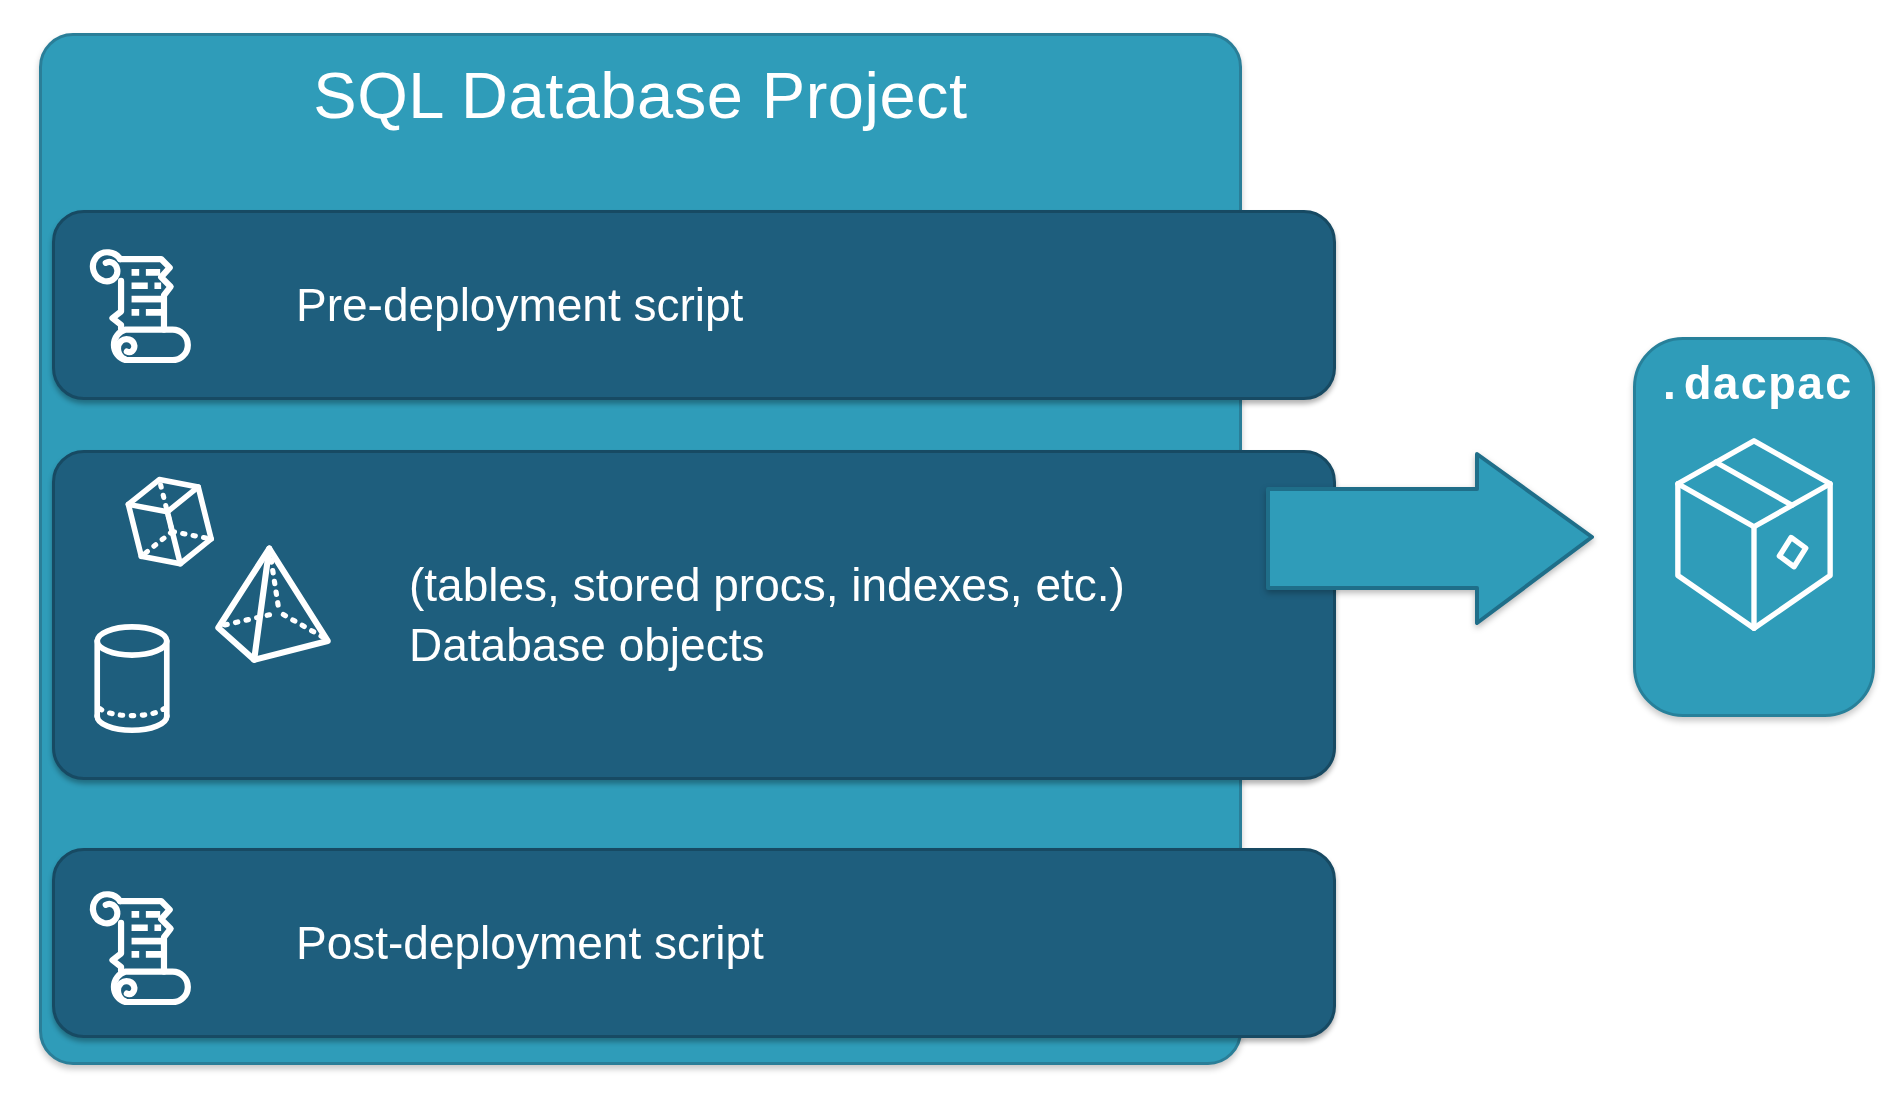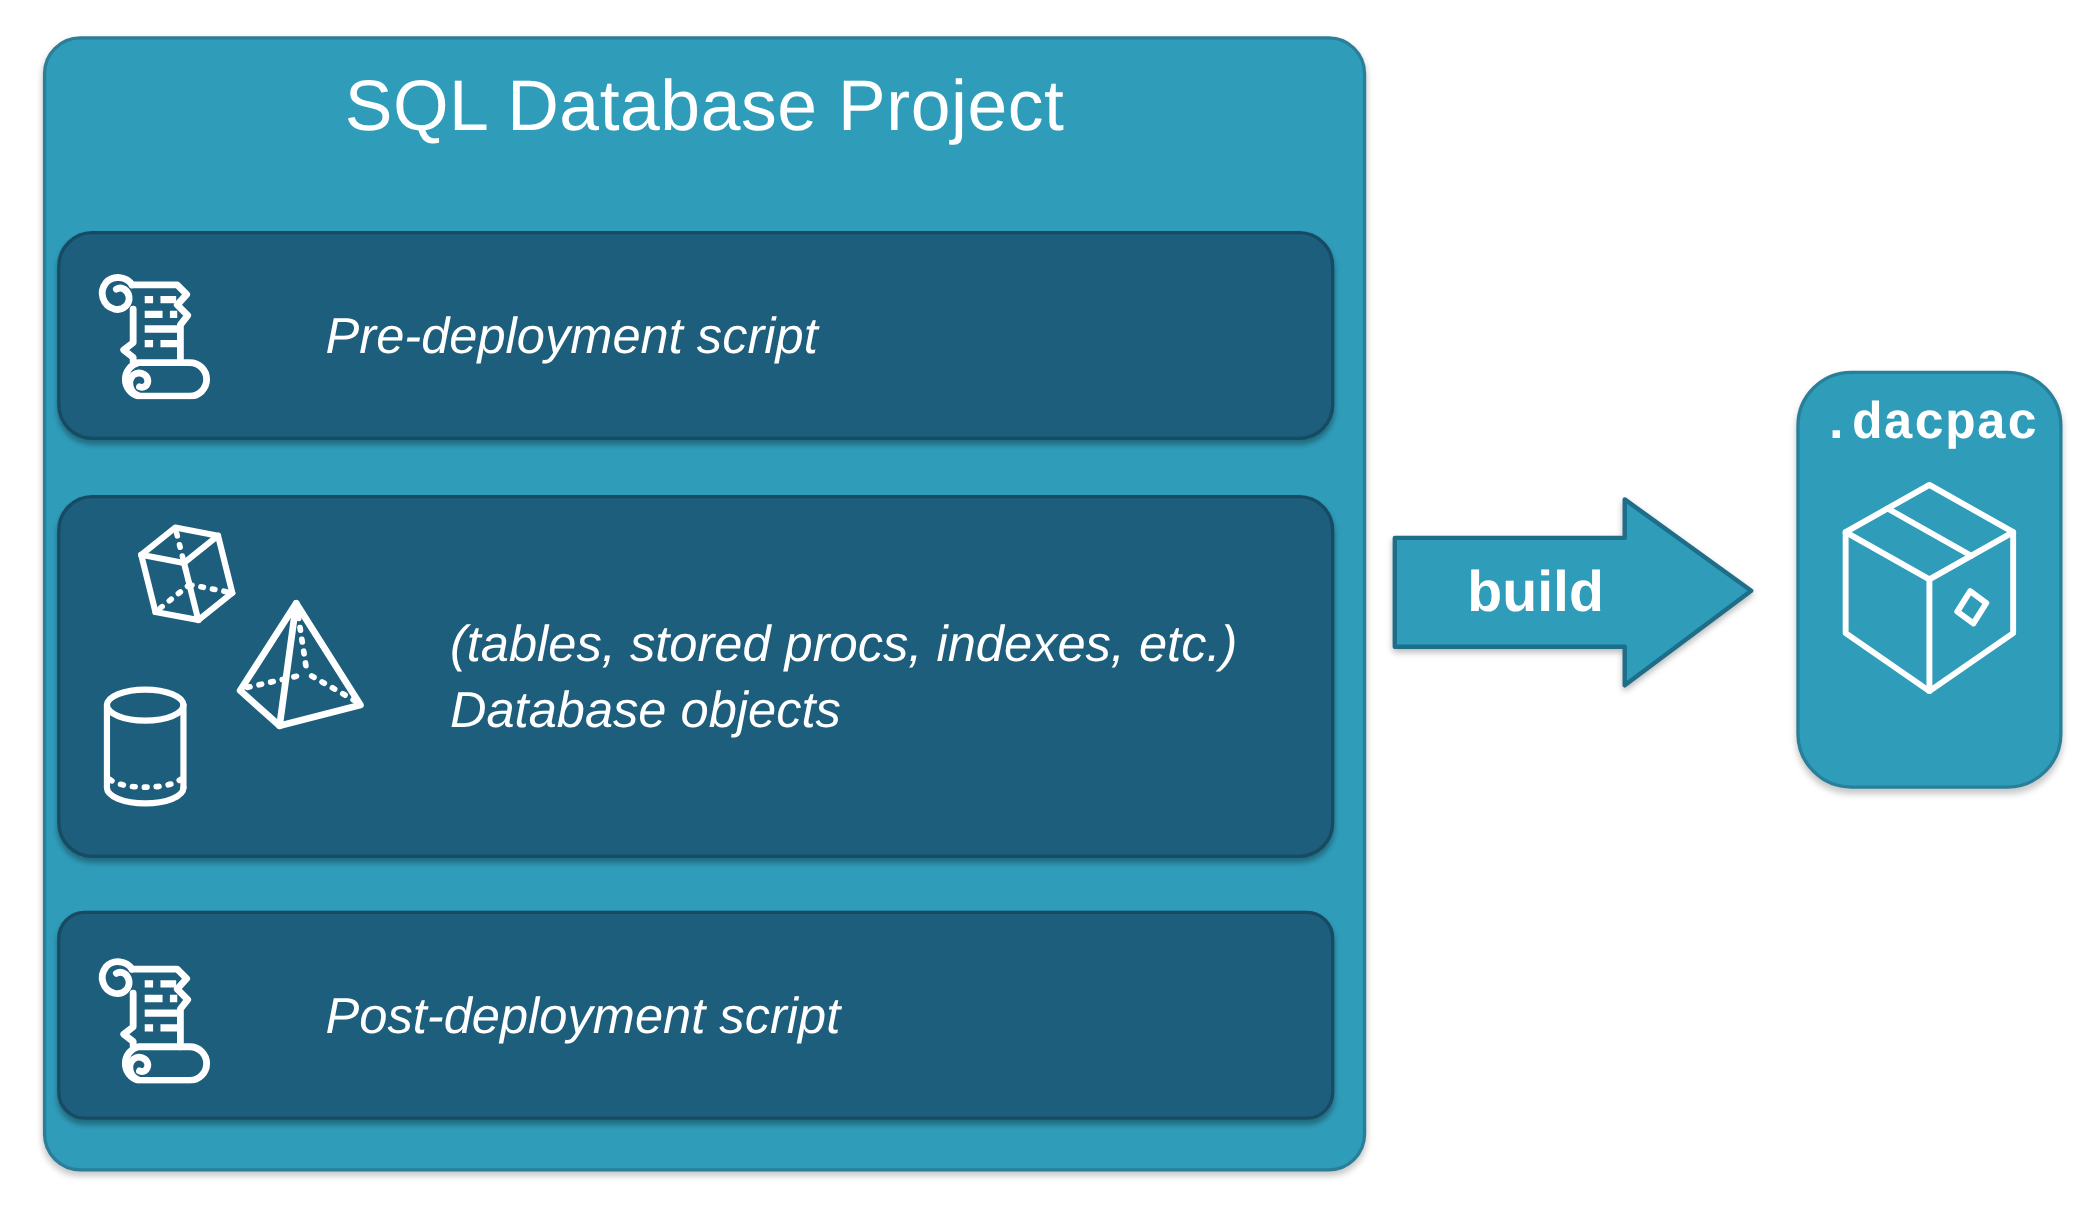--- a/index.html
+++ b/index.html
@@ -29,30 +29,29 @@
     border-radius:34px;
     box-shadow:0 4px 6px rgba(0,0,0,.22);
   }
   .project-title{
     position:absolute;left:0;top:27px;width:100%;
     text-align:center;font-size:65px;line-height:66px;
     color:var(--text-white);letter-spacing:0.5px;
   }
   
   .panel{
-    position:absolute;left:10px;width:1161px;
+    position:absolute;left:10px;width:1284px;
     background:var(--panel-fill);
     border:3px solid var(--panel-border);
     border-radius:32px;
     box-shadow:0 4px 5px rgba(0,0,0,.30);
-    font-style:italic;
   }
   .panel-pre{top:174px;height:190px;}
   .panel-objects{top:414px;height:330px;}
-  .panel-post{top:792px;height:190px;border-radius:25px;}
+  .panel-post{top:812px;height:190px;}
   .panel .icon{position:absolute;display:block;}
   .scroll-pos-pre{left:26px;top:26px;width:124px;height:124px;}
   .scroll-pos-post{left:26px;top:30px;width:124px;height:124px;}
   .cube-pos{left:55px;top:16px;width:120px;height:120px;}
   .pyramid-pos{left:152px;top:88px;width:132px;height:132px;}
   .cylinder-pos{left:30px;top:168px;width:94px;height:118px;}
   .panel-label{
     position:absolute;left:241px;top:0;height:100%;
     display:flex;align-items:center;
     font-size:46px;color:var(--text-white);white-space:nowrap;
@@ -166,21 +165,20 @@
         </g>
       </svg>
       <div class="panel-label">Post-deployment script</div>
     </div>
   </div>
 
   <div class="build-arrow">
     <svg viewBox="0 0 334 176">
       <polygon points="3,38 212,38 212,3 327,86 212,172 212,137 3,137" style="fill:var(--arrow-fill,#2f9cb9);stroke:var(--arrow-border,#1f6e89);stroke-width:4;stroke-linejoin:round;"></polygon>
     </svg>
-    <div class="build-label">build</div>
   </div>
 
   <div class="dacpac-box">
     <div class="dacpac-label">.dacpac</div>
     <svg class="package-icon-wrap" viewBox="0 0 180 210">
       <g fill="none" stroke="#ffffff" stroke-width="5.5" stroke-linejoin="round" stroke-linecap="round">
         <path d="M90 8 L168 52 L168 146 L90 200 L12 146 L12 52 Z"></path>
         <path d="M12 52 L90 96 L168 52"></path>
         <path d="M90 96 V200"></path>
         <path d="M51 30 L129 74"></path>

